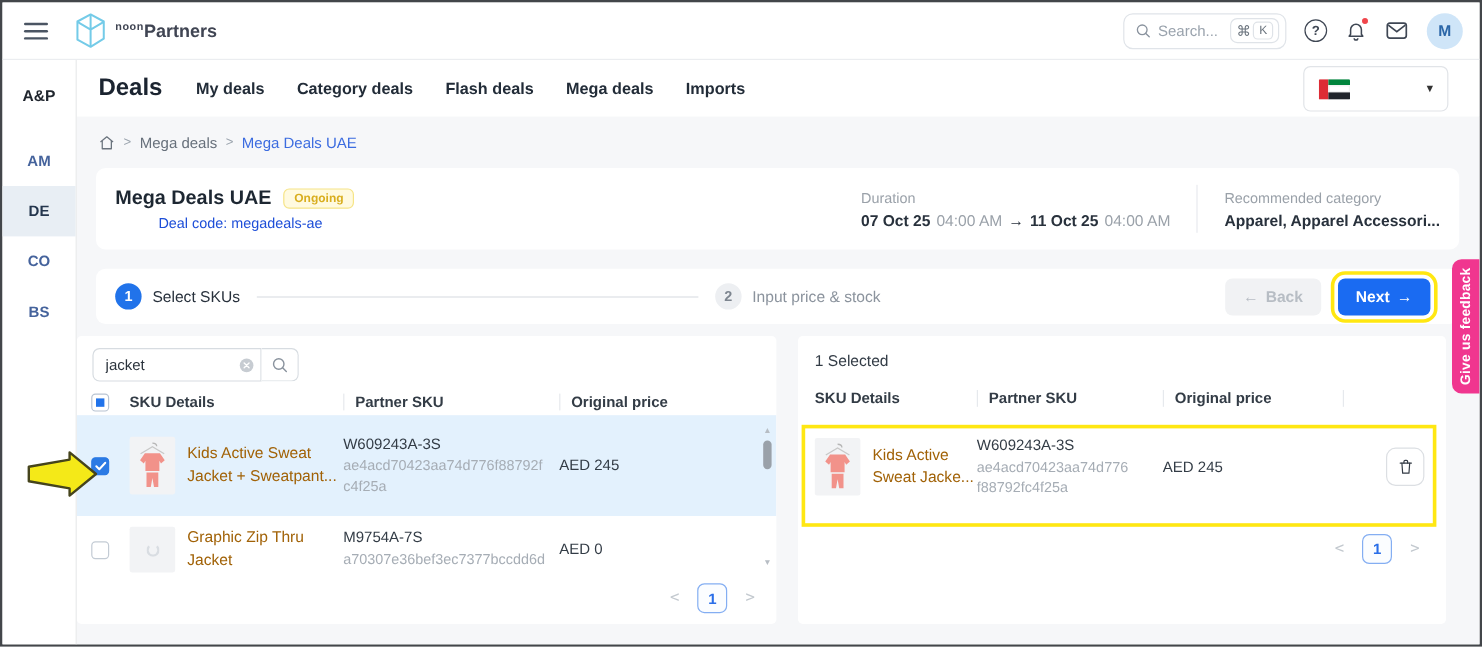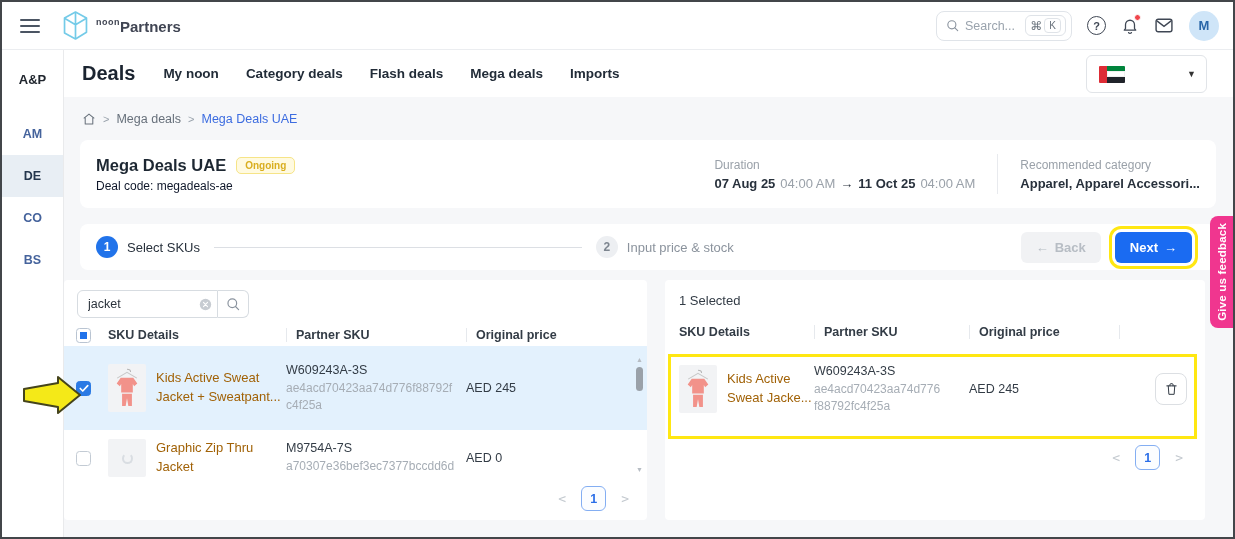--- a/index.html
+++ b/index.html
@@ -50,21 +50,21 @@
   .breadcrumb { display:flex; align-items:center; gap:7px; margin:13px 0 0 18px; height:18px; }
   .bc-sep { font-size:11px; color:#98a1ab; }
   .bc-link { font-size:12.5px; color:#67707b; cursor:pointer; }
   .bc-current { font-size:12.5px; color:#3c6ce0; font-weight:500; }
 
   .deal-card { margin:12px 17px 0 16px; height:68px; background:#fff; border-radius:8px; display:flex; align-items:center; padding:0 16px; }
   .deal-left { display:flex; flex-direction:column; }
   .deal-title-row { display:flex; align-items:center; gap:10px; }
   .deal-title { font-size:16.5px; font-weight:700; color:#1d2732; }
   .badge { font-size:10px; font-weight:600; color:#d9ae1f; background:#fffae0; border:1px solid #f6e487; border-radius:5px; padding:2px 8px; }
-  .deal-code { margin-top:4px; font-size:12px; color:#0f172a; }
+  .deal-code { margin-top:4px; font-size:12px; color:#1d4ed8;margin-left:36px; }
   .deal-meta { margin-left:auto; display:flex; align-items:center; }
   .meta-block { display:flex; flex-direction:column; gap:4px; }
   .meta-label { font-size:12px; color:#9aa1a9; }
   .meta-line { display:flex; align-items:center; gap:5px; font-size:13px; }
   .d-strong { color:#28313c; font-weight:700; }
   .d-gray { color:#9aa1a9; }
   .d-arrow { color:#28313c; font-size:13px; }
   .meta-div { width:1px; height:40px; background:#e8eaee; margin:0 22px; }
   .cat-value { font-size:13px; font-weight:700; color:#28313c; }
 
@@ -199,21 +199,21 @@
       <div class="side-item">AM</div>
       <div class="side-item active">DE</div>
       <div class="side-item">CO</div>
       <div class="side-item">BS</div>
     </div>
   </aside>
 
   <div class="navrow">
     <div class="page-title">Deals</div>
     <div class="nav-tabs">
-      <span class="nav-tab">My noon</span>
+      <span class="nav-tab">My deals</span>
       <span class="nav-tab">Category deals</span>
       <span class="nav-tab">Flash deals</span>
       <span class="nav-tab">Mega deals</span>
       <span class="nav-tab">Imports</span>
     </div>
     <div class="country">
       <div class="flag">
           <span class="fr"></span>
           <span class="fg"></span>
           <span class="fw"></span>
@@ -241,21 +241,21 @@
         <div class="deal-title-row">
           <span class="deal-title">Mega Deals UAE</span>
           <span class="badge">Ongoing</span>
         </div>
         <span class="deal-code">Deal code: megadeals-ae</span>
       </div>
       <div class="deal-meta">
         <div class="meta-block">
           <span class="meta-label">Duration</span>
           <span class="meta-line">
-            <span class="d-strong">07 Aug 25</span>
+            <span class="d-strong">07 Oct 25</span>
             <span class="d-gray">04:00 AM</span>
             <span class="d-arrow">→</span>
             <span class="d-strong">11 Oct 25</span>
             <span class="d-gray">04:00 AM</span>
           </span>
         </div>
         <div class="meta-div"></div>
         <div class="meta-block">
           <span class="meta-label">Recommended category</span>
           <span class="cat-value">Apparel, Apparel Accessori...</span>

